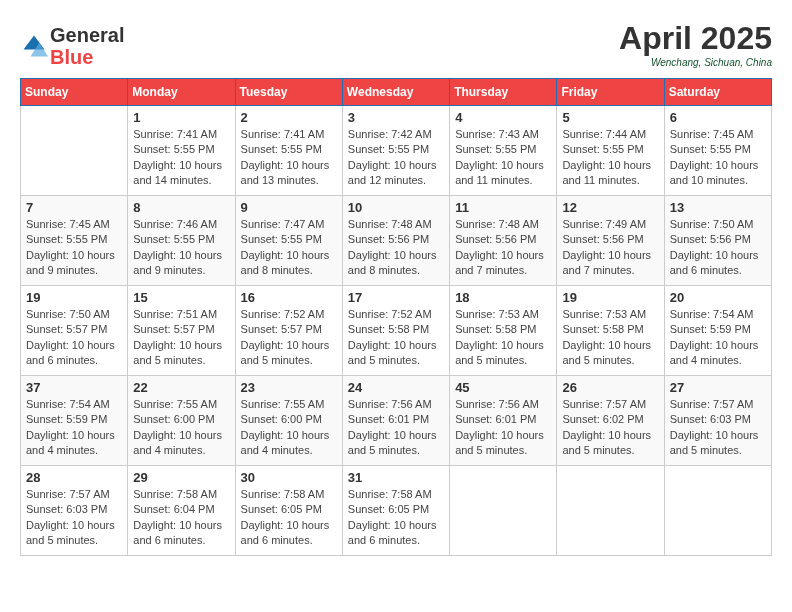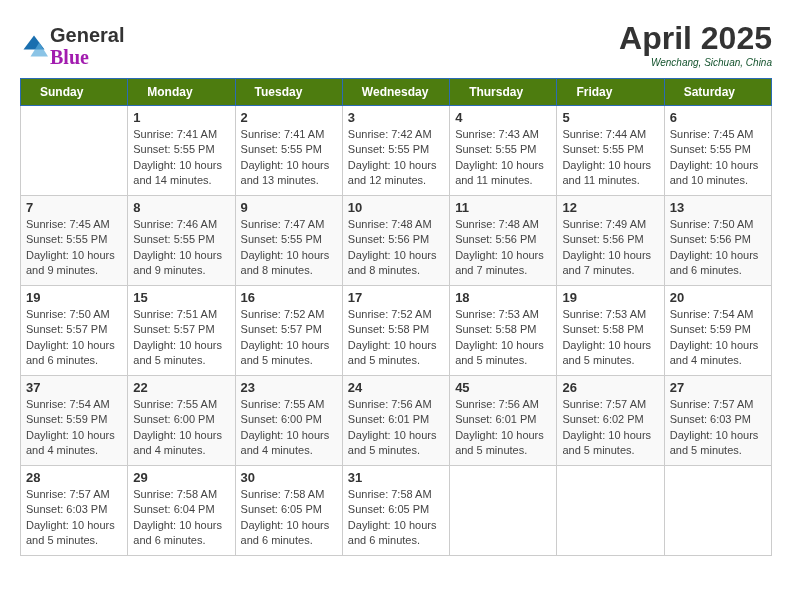--- a/index.html
+++ b/index.html
@@ -19,21 +19,21 @@
     .logo {
       display: flex;
       align-items: center;
     }
     .logo-text {
       font-size: 20px;
       font-weight: bold;
       color: #333;
       line-height: 1.1;
     }
-    .logo-text .blue { color: #a21caf; font-family: Liberation Serif, serif; }
+    .logo-text .blue { color: #ef4444; }
     .logo-icon {
       width: 28px;
       height: 28px;
       margin-right: 2px;
     }
     .title-block {
       text-align: right;
     }
     .month-title {
       font-size: 32px;
@@ -44,23 +44,23 @@
       font-size: 10px;
       color: #14532d;
       font-style: italic;
     }
     table {
       width: 100%;
       border-collapse: collapse;
       font-size: 11px;
     }
     thead tr th {
-      background-color: #4d7c0f;
+      background-color: #ef4444;
       color: white;
-      padding: 6px 19px;
+      padding: 6px 4px;
       text-align: left;
       font-size: 12px;
       font-weight: bold;
       border: 1px solid #2a6bb5;
     }
     tbody tr td {
       border: 1px solid #ccc;
       padding: 4px 5px;
       vertical-align: top;
       width: 14.28%;

